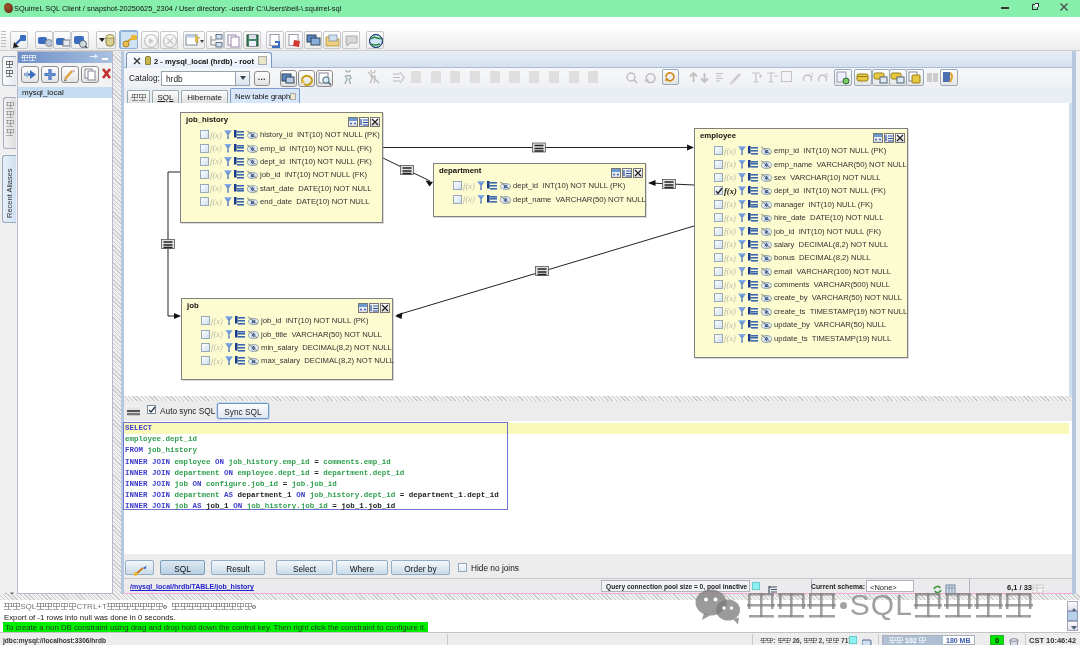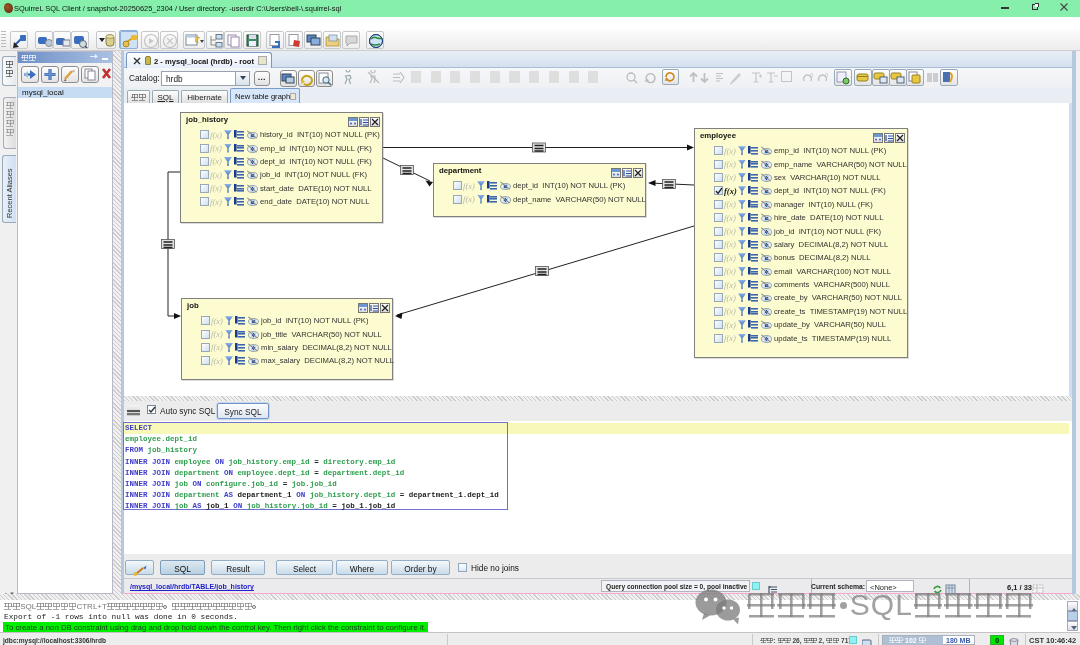--- a/index.html
+++ b/index.html
@@ -688,21 +688,21 @@
   <span class="abs" style="left:36px;top:4.5px;font-size:8.3px;color:#222;">Auto sync SQL</span>
   <span class="abs" style="left:93px;top:2px;width:52px;height:16px;border:1px solid #6f94c8;border-radius:2px;background:linear-gradient(#fcfdfe,#dde6f0);box-shadow:0 0 0 1px #c8d8ec;font-size:8.3px;text-align:center;padding-top:3px;color:#222;">Sync SQL</span>
  </div>
 
  <div class="abs" id="editor" style="left:0;top:370px;width:948px;height:133px;background:#fff;font-family:'Liberation Mono',monospace;font-size:7.5px;line-height:11.2px;white-space:pre;font-weight:bold;">
   <span class="abs" style="left:0;top:2px;width:945px;height:11px;background:#f8f8b8;"></span>
   <span class="abs" style="left:-1px;top:1px;width:385px;height:88px;border:1px solid #7070d0;"></span>
   <div class="abs" style="left:1px;top:2px;"><span class="kw">SELECT</span>
 <span class="id">employee.dept_id</span>
 <span class="kw">FROM</span> <span class="id">job_history</span>
-<span class="kw">INNER JOIN</span> <span class="id">employee</span> <span class="kw">ON</span> <span class="id">job_history.emp_id</span> <span class="bk">=</span> <span class="id">directory.emp_id</span>
+<span class="kw">INNER JOIN</span> <span class="id">employee</span> <span class="kw">ON</span> <span class="id">job_history.emp_id</span> <span class="bk">=</span> <span class="id">comments.emp_id</span>
 <span class="kw">INNER JOIN</span> <span class="id">department</span> <span class="kw">ON</span> <span class="id">employee.dept_id</span> <span class="bk">=</span> <span class="id">department.dept_id</span>
 <span class="kw">INNER JOIN</span> <span class="id">job</span> <span class="kw">ON</span> <span class="id">configure.job_id</span> <span class="bk">=</span> <span class="id">job.job_id</span>
 <span class="kw">INNER JOIN</span> <span class="id">department</span> <span class="kw">AS</span> <span class="bk">department_1</span> <span class="kw">ON</span> <span class="id">job_history.dept_id</span> <span class="bk">=</span> <span class="bk">department_1.dept_id</span>
 <span class="kw">INNER JOIN</span> <span class="id">job</span> <span class="kw">AS</span> <span class="bk">job_1</span> <span class="kw">ON</span> <span class="id">job_history.job_id</span> <span class="bk">=</span> <span class="bk">job_1.job_id</span></div>
  </div>
 
  <div class="abs" style="left:0;top:503px;width:948px;height:24px;background:#ececec;">
   <span class="bbn" style="left:1px;top:6px;width:29px;">
           <svg width="26" height="13" style="display:block;margin:0 auto;">
             <path d="M9 10 L16 4" stroke="#c87818" stroke-width="1.8"></path>
@@ -747,21 +747,21 @@
             <rect x="1" y="1" width="10" height="8" fill="#f4f4f4" stroke="#bbb" stroke-dasharray="2 1"></rect>
             <path d="M1 4 h10 M5 1 v8" stroke="#bbb" stroke-width=".8"></path>
           </svg></span>
  </div>
 </div>
 <div class="abs" style="left:1076px;top:51px;width:4px;height:543px;background:#f0f0f0;"></div>
 
 <div class="abs hatch" style="left:0;top:594px;width:1080px;height:6px;"></div>
 <div class="abs" id="messages" style="left:0;top:600px;width:1080px;height:32px;background:#fff;">
  <div class="abs" style="left:4px;top:2px;font-size:8px;color:#777;white-space:nowrap;"><i class="cn"></i><i class="cn"></i>SQL<i class="cn"></i><i class="cn"></i><i class="cn"></i><i class="cn"></i><i class="cn"></i>CTRL+T<i class="cn"></i><i class="cn"></i><i class="cn"></i><i class="cn"></i><i class="cn"></i><i class="cn"></i><i class="cn"></i><b class="dot"></b>&nbsp;&nbsp;<i class="cn"></i><i class="cn"></i><i class="cn"></i><i class="cn"></i><i class="cn"></i><i class="cn"></i><i class="cn"></i><i class="cn"></i><i class="cn"></i><i class="cn"></i><b class="dot"></b></div>
- <div class="abs" style="left:4px;top:12.5px;font-size:7.8px;color:#222;font-family:Liberation Mono, monospace;">Export of -1 rows into null was done in 0 seconds.</div>
+ <div class="abs" style="left:4px;top:12.5px;font-size:7.8px;color:#222;">Export of -1 rows into null was done in 0 seconds.</div>
  <div class="abs" style="left:3px;top:22px;font-size:7.8px;color:#1a3a1a;background:#00ee00;padding:1px 2px;">To create a non DB constraint using drag and drop hold down the control key. Then right click the constraint to configure it.</div>
  <span class="abs" style="left:1067px;top:1px;width:11px;height:10px;border:1px solid #aab;background:linear-gradient(#fdfdfd,#dde);">
         <b style="position:absolute;left:2.5px;top:3px;width:0;height:0;border:3px solid transparent;border-bottom:4px solid #567;"></b>
       </span>
  <span class="abs" style="left:1067px;top:11px;width:11px;height:10px;background:#b8cfe8;border:1px solid #89b;"></span>
  <span class="abs" style="left:1067px;top:21px;width:11px;height:10px;border:1px solid #aab;background:linear-gradient(#fdfdfd,#dde);">
         <b style="position:absolute;left:2.5px;top:4px;width:0;height:0;border:3px solid transparent;border-top:4px solid #567;"></b>
       </span>
 </div>
 <div class="abs" id="statusbar" style="left:0;top:632px;width:1080px;height:13px;background:#ededed;border-top:1px solid #c4c4c4;font-weight:bold;color:#333;">

